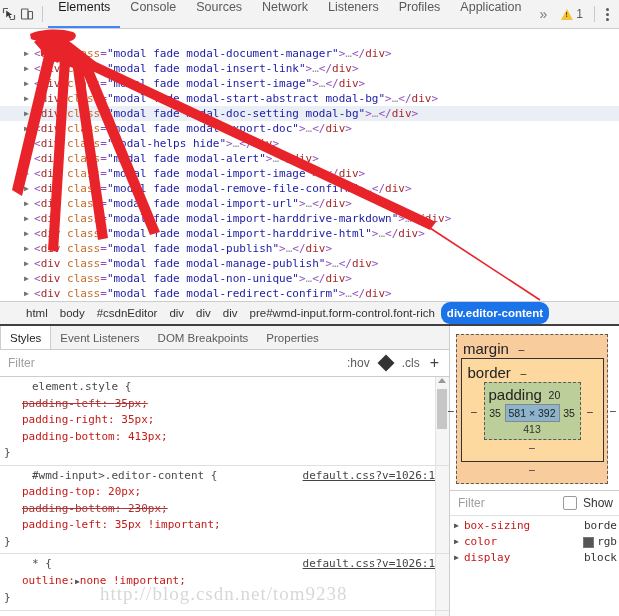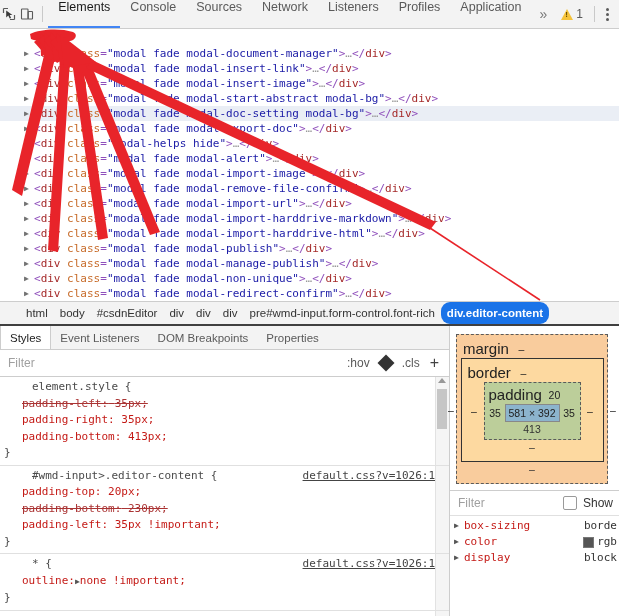--- a/index.html
+++ b/index.html
@@ -392,20 +392,21 @@
             <div class="comp-row">
               <span class="comp-tw">▶</span>
               <span class="comp-name">display</span>
               <span class="comp-val">block</span>
             </div>
           </div>
       </div>
     </div>
   </div>
 
+  <div class="watermark">http://blog.csdn.net/tom9238</div>
 
   <svg class="annot" viewBox="0 0 619 616">
     <g fill="#e8242a" stroke="none">
 
       <path d="M30,34 C40,29 60,28 73,32 C78,34 76,40 70,41 C54,44 38,42 31,39 Z"></path>
 
       <path d="M43,35 L58,55 L50,60 L34,42 Z"></path>
       <path d="M12,190 L46,47 L56,54 L22,196 Z"></path>
       <path d="M40,33 L62,52 L41,56 Z"></path>
 

